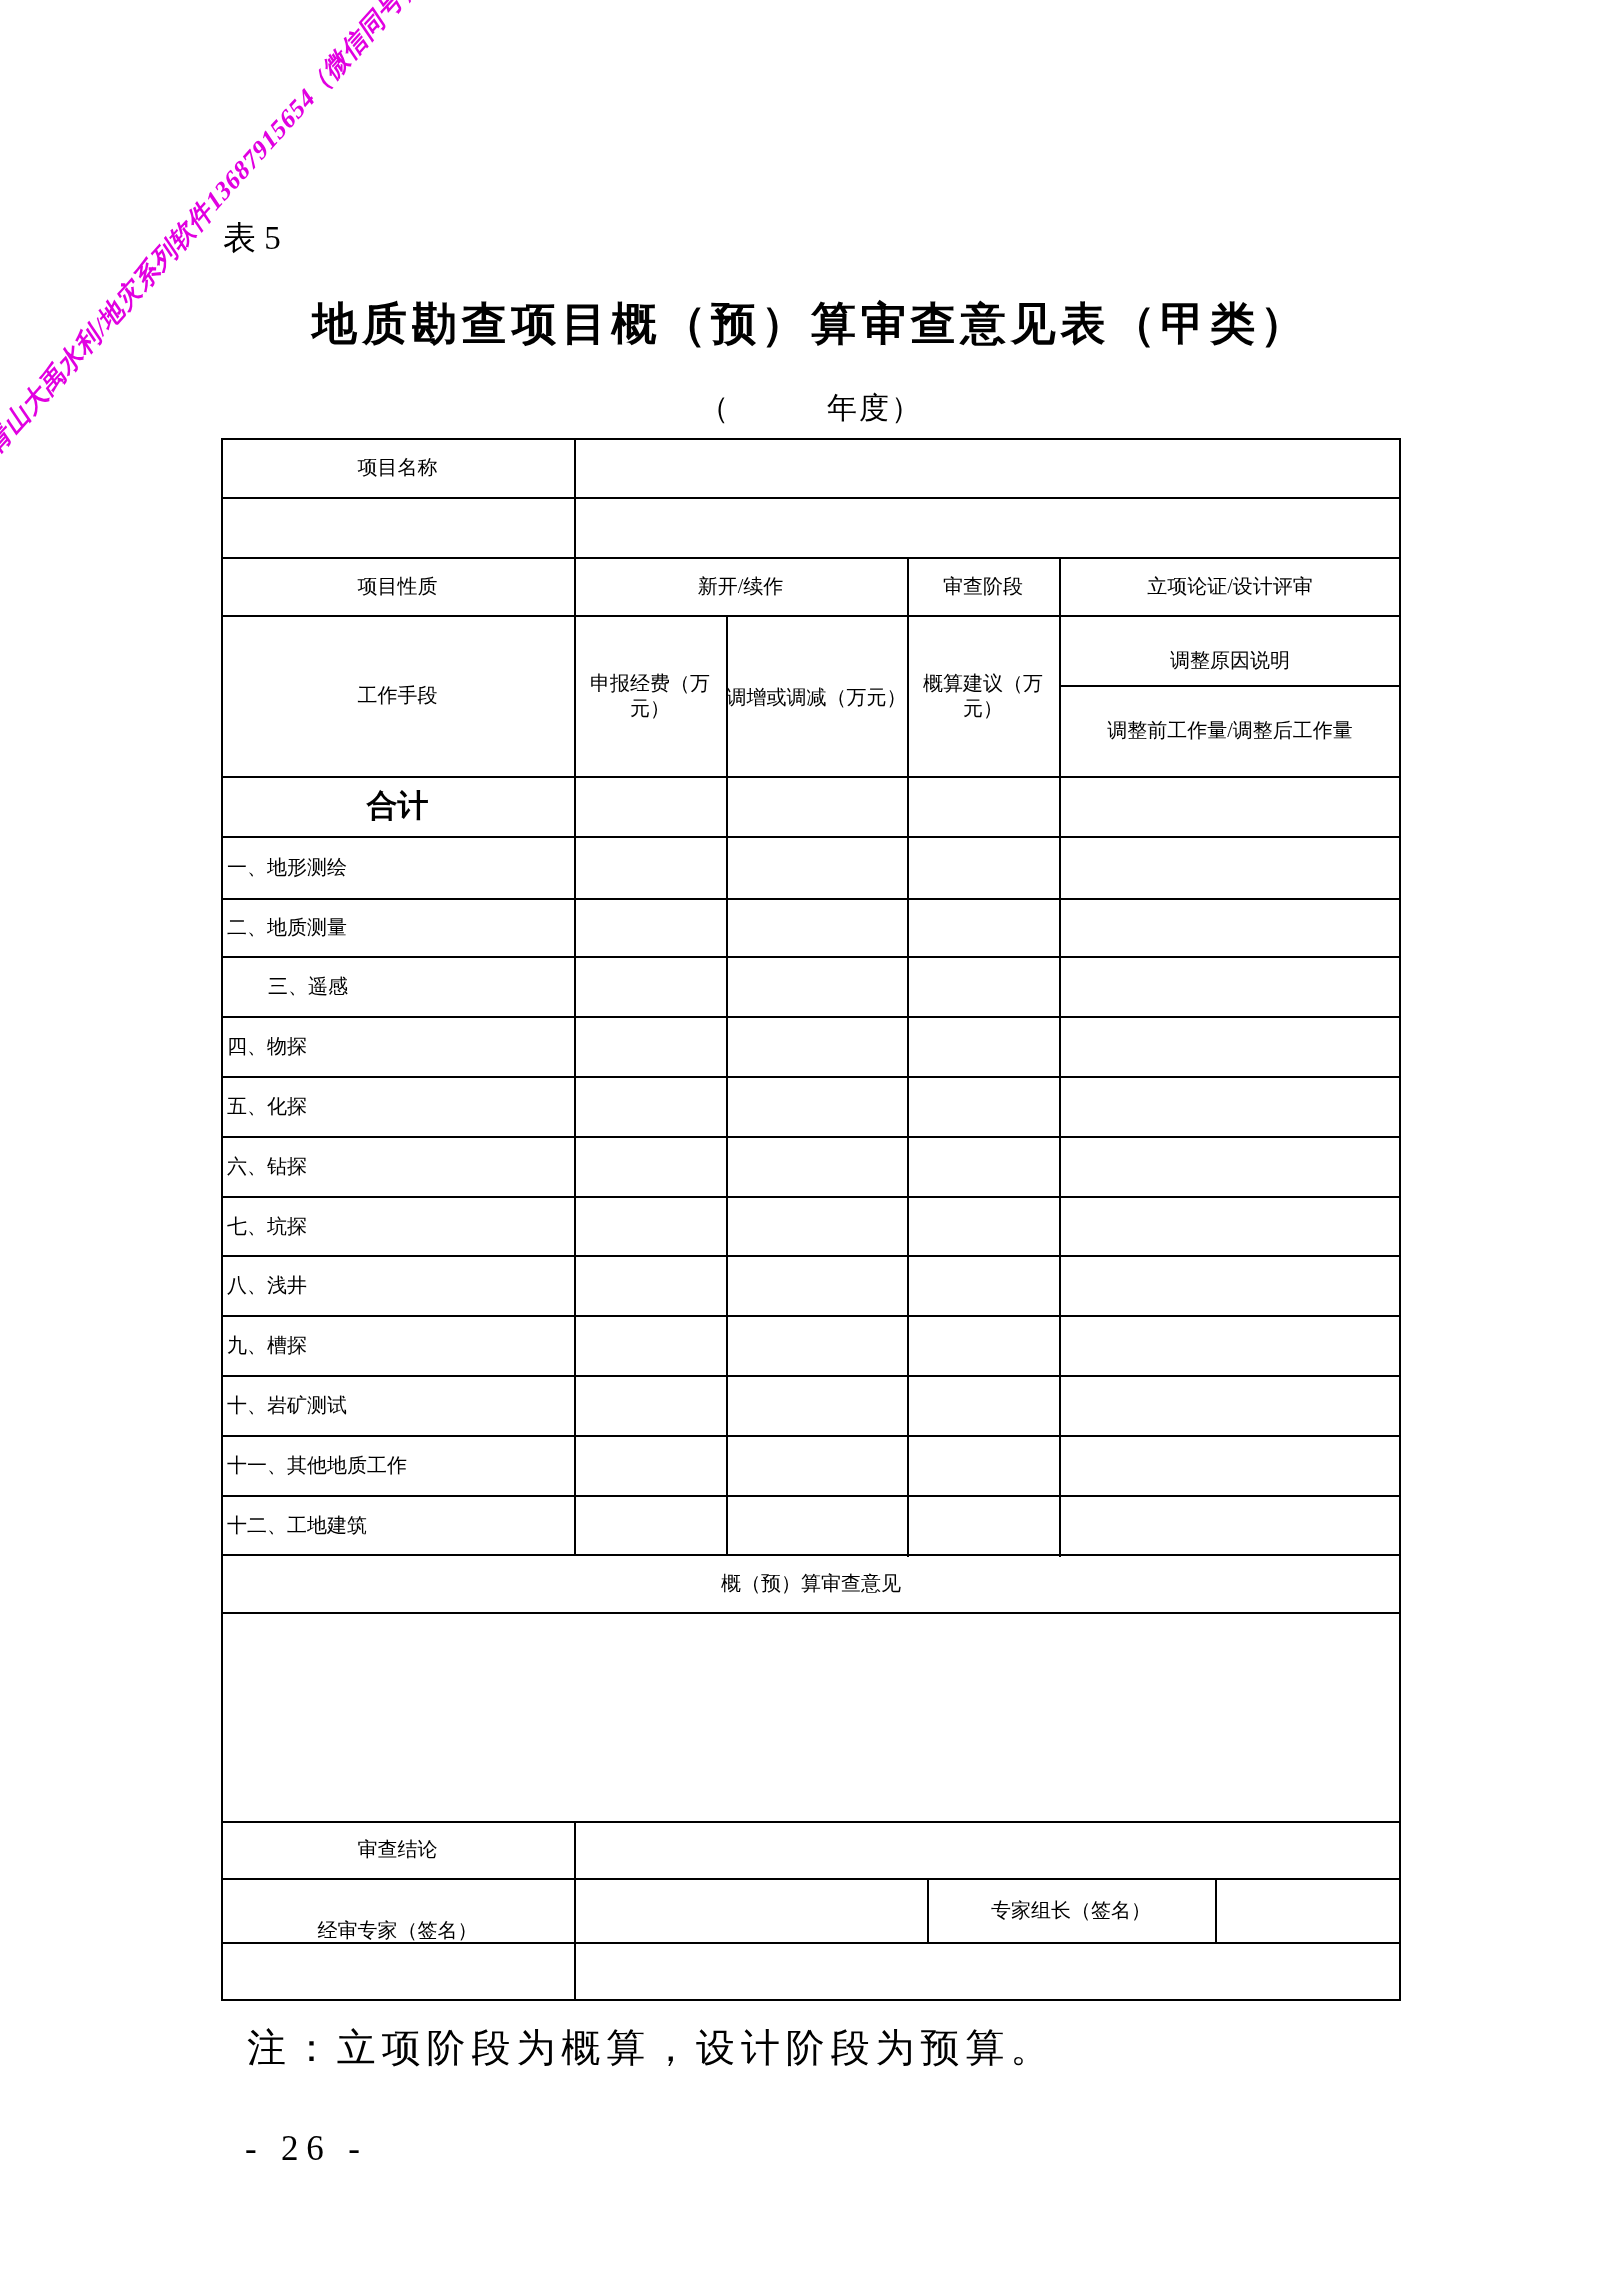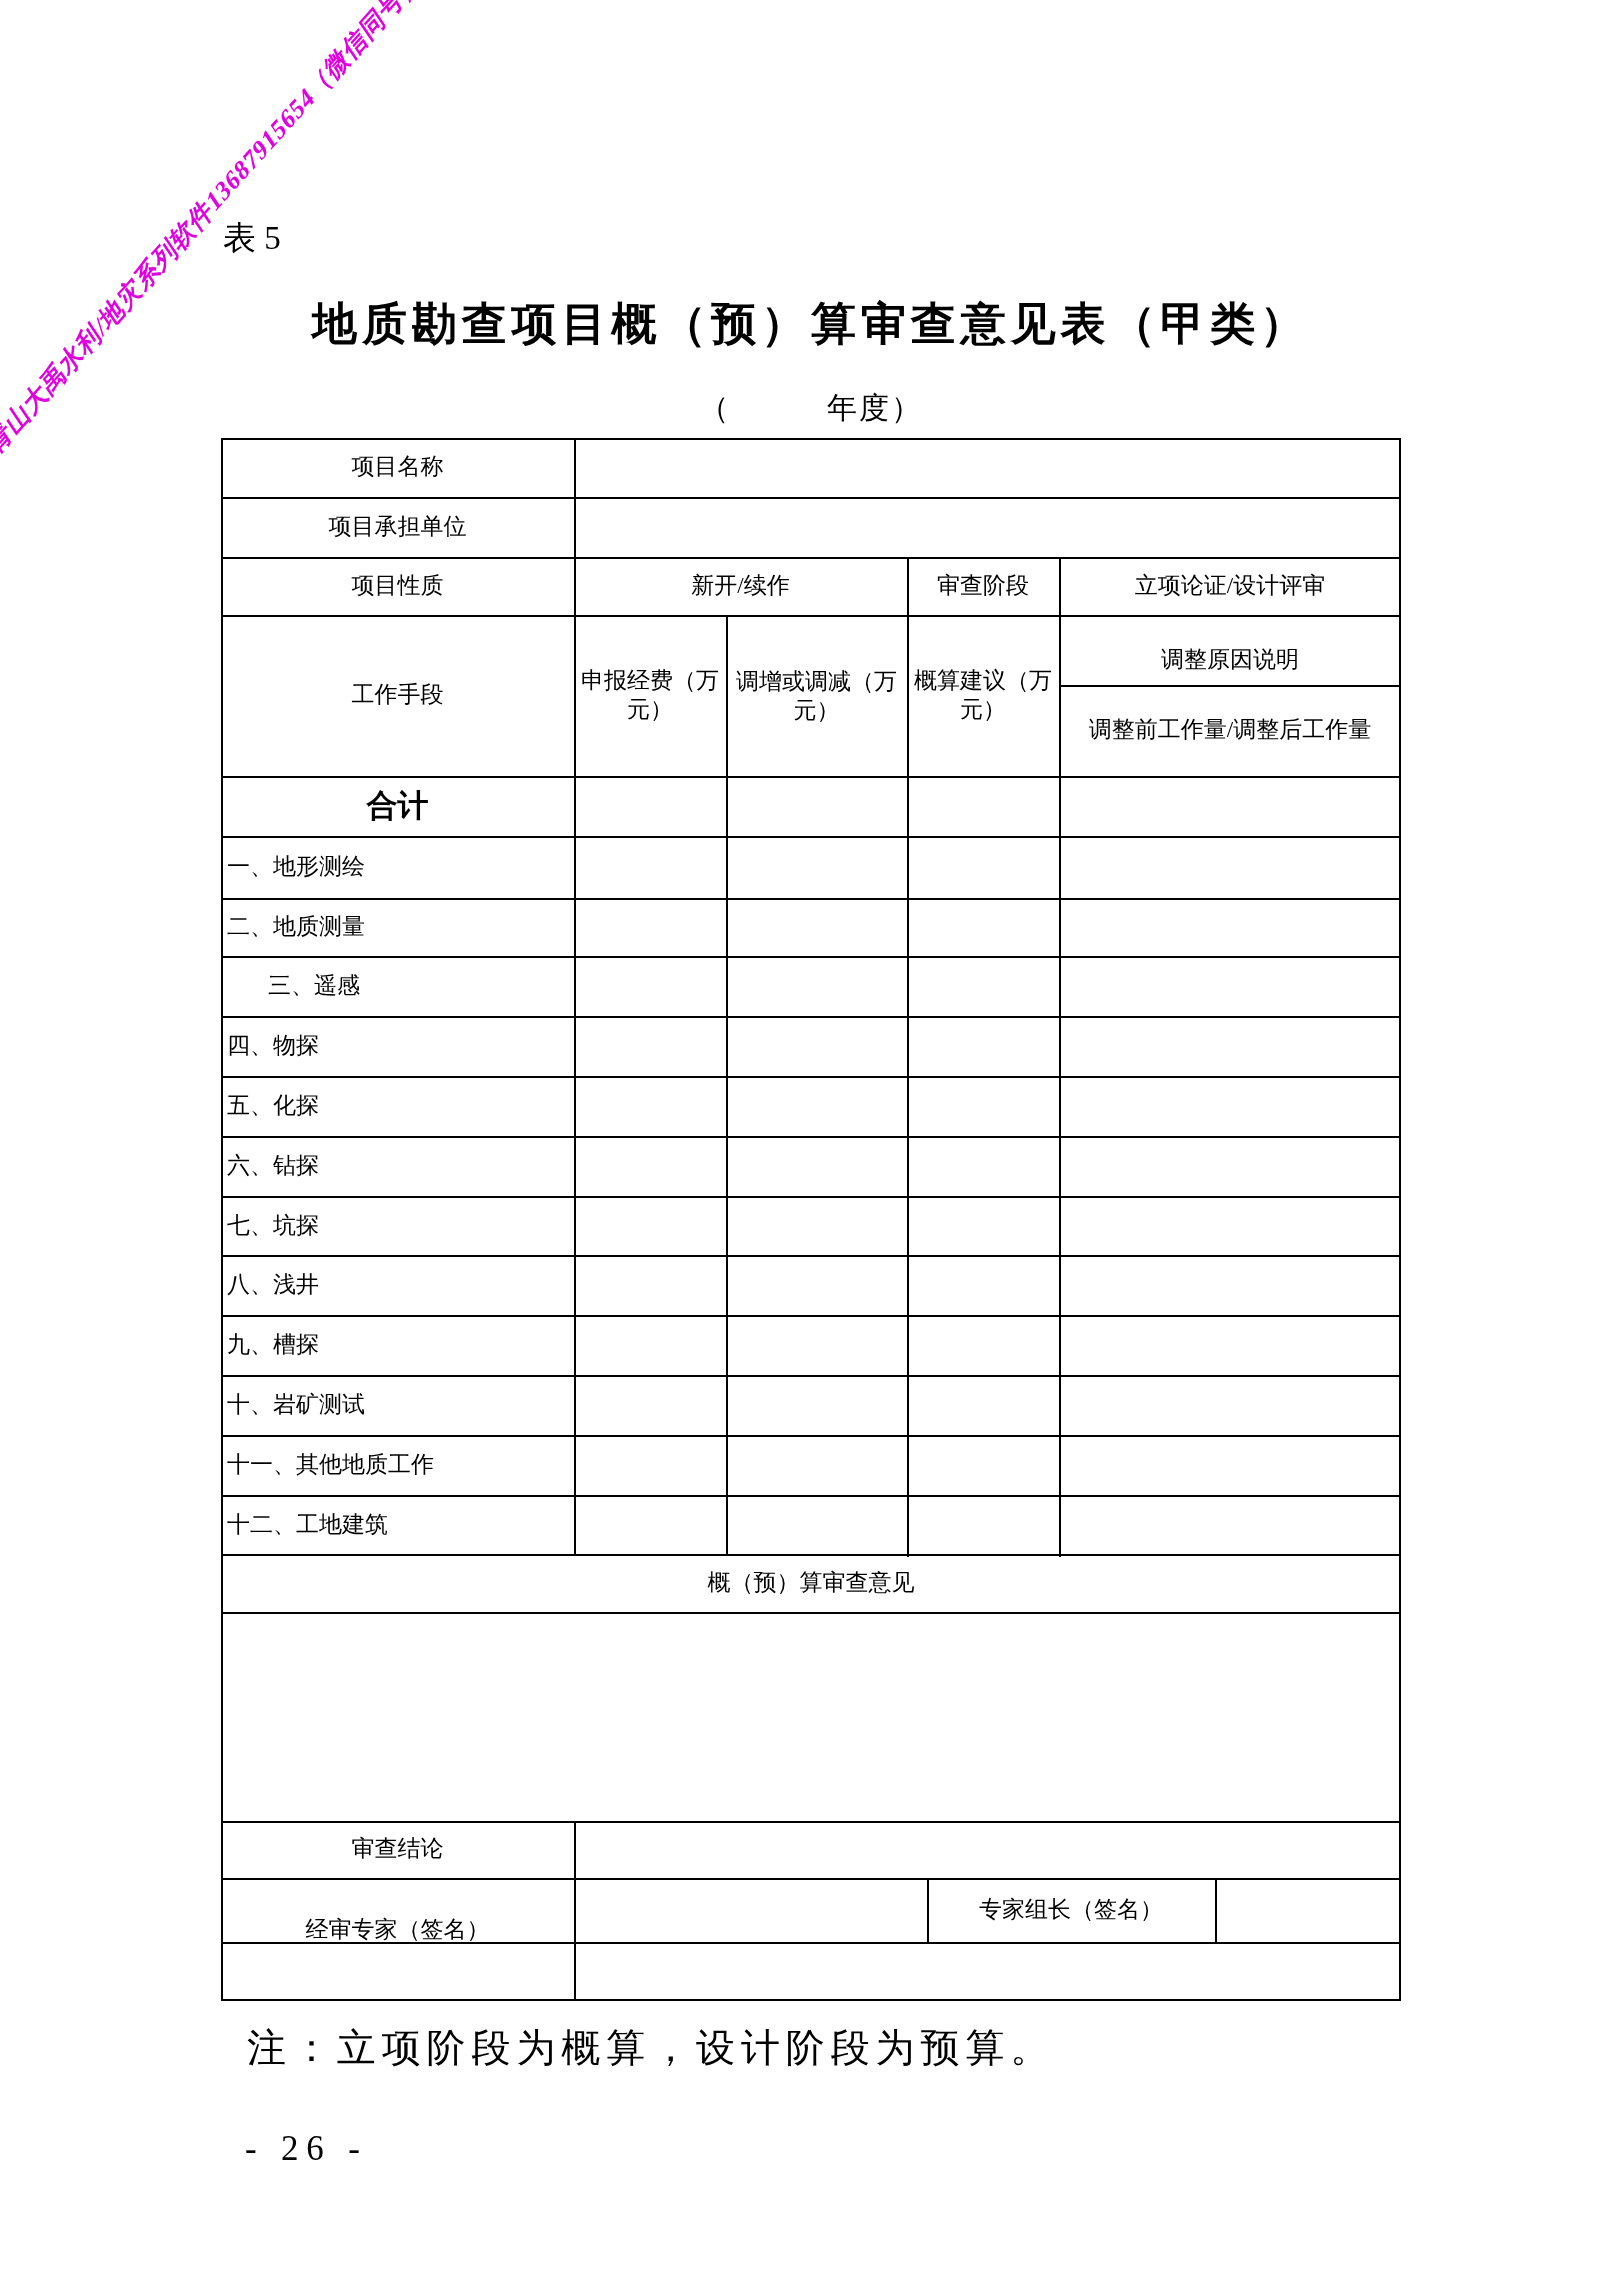--- a/index.html
+++ b/index.html
@@ -27,21 +27,21 @@
   .doc-subtitle{
     position:absolute;left:221px;top:388px;width:1180px;
     text-align:center;font-size:30px;letter-spacing:2px;
   }
   .tbl{position:absolute;left:221px;top:438px;width:1180px;height:1563px;}
   .hl,.vl{position:absolute;background:#000;}
   .hl{height:2px;}
   .vl{width:2px;}
   .cell{
     position:absolute;display:flex;align-items:center;justify-content:center;
-    font-size:23px;line-height:1.25;text-align:center;
+    font-size:20px;line-height:1.25;text-align:center;
   }
   .cell.left{justify-content:flex-start;text-align:left;padding-left:5.9px;box-sizing:border-box;}
   .cell.bold{font-weight:bold;font-size:31px;}
   .note{
     position:absolute;left:247px;top:2021px;
     font-size:39px;letter-spacing:5.9px;
   }
   .pagenum{
     position:absolute;left:245px;top:2129px;
     font-size:35px;letter-spacing:7.8px;
@@ -91,21 +91,20 @@
     <div class="vl" style="left:353px;top:1383px;height:180px;"></div>
     <div class="vl" style="left:505px;top:177px;height:941px;"></div>
     <div class="vl" style="left:686px;top:119px;height:1000px;"></div>
     <div class="vl" style="left:838px;top:119px;height:1000px;"></div>
     <div class="vl" style="left:706px;top:1440px;height:66px;"></div>
     <div class="vl" style="left:994px;top:1440px;height:66px;"></div>
 
     <div class="cell" style="left:0;top:0;width:353px;height:59px;">项目名称</div>
     <div class="cell" style="left:353px;top:0;width:827px;height:59px;"></div>
 
-    <div class="cell" style="left:0;top:59px;width:353px;height:60px;">项目承担单位</div>
     <div class="cell" style="left:353px;top:59px;width:827px;height:60px;"></div>
 
     <div class="cell" style="left:0;top:119px;width:353px;height:59px;">项目性质</div>
     <div class="cell" style="left:353px;top:119px;width:333px;height:59px;">新开/续作</div>
     <div class="cell" style="left:686px;top:119px;width:152px;height:59px;">审查阶段</div>
     <div class="cell" style="left:838px;top:119px;width:342px;height:59px;">立项论证/设计评审</div>
 
     <div class="cell" style="left:0;top:177px;width:353px;height:161px;">工作手段</div>
     <div class="cell" style="left:353px;top:177px;width:152px;height:161px;">申报经费（万元）</div>
     <div class="cell" style="left:505px;top:177px;width:181px;height:164px;">调增或调减（万元）</div>

